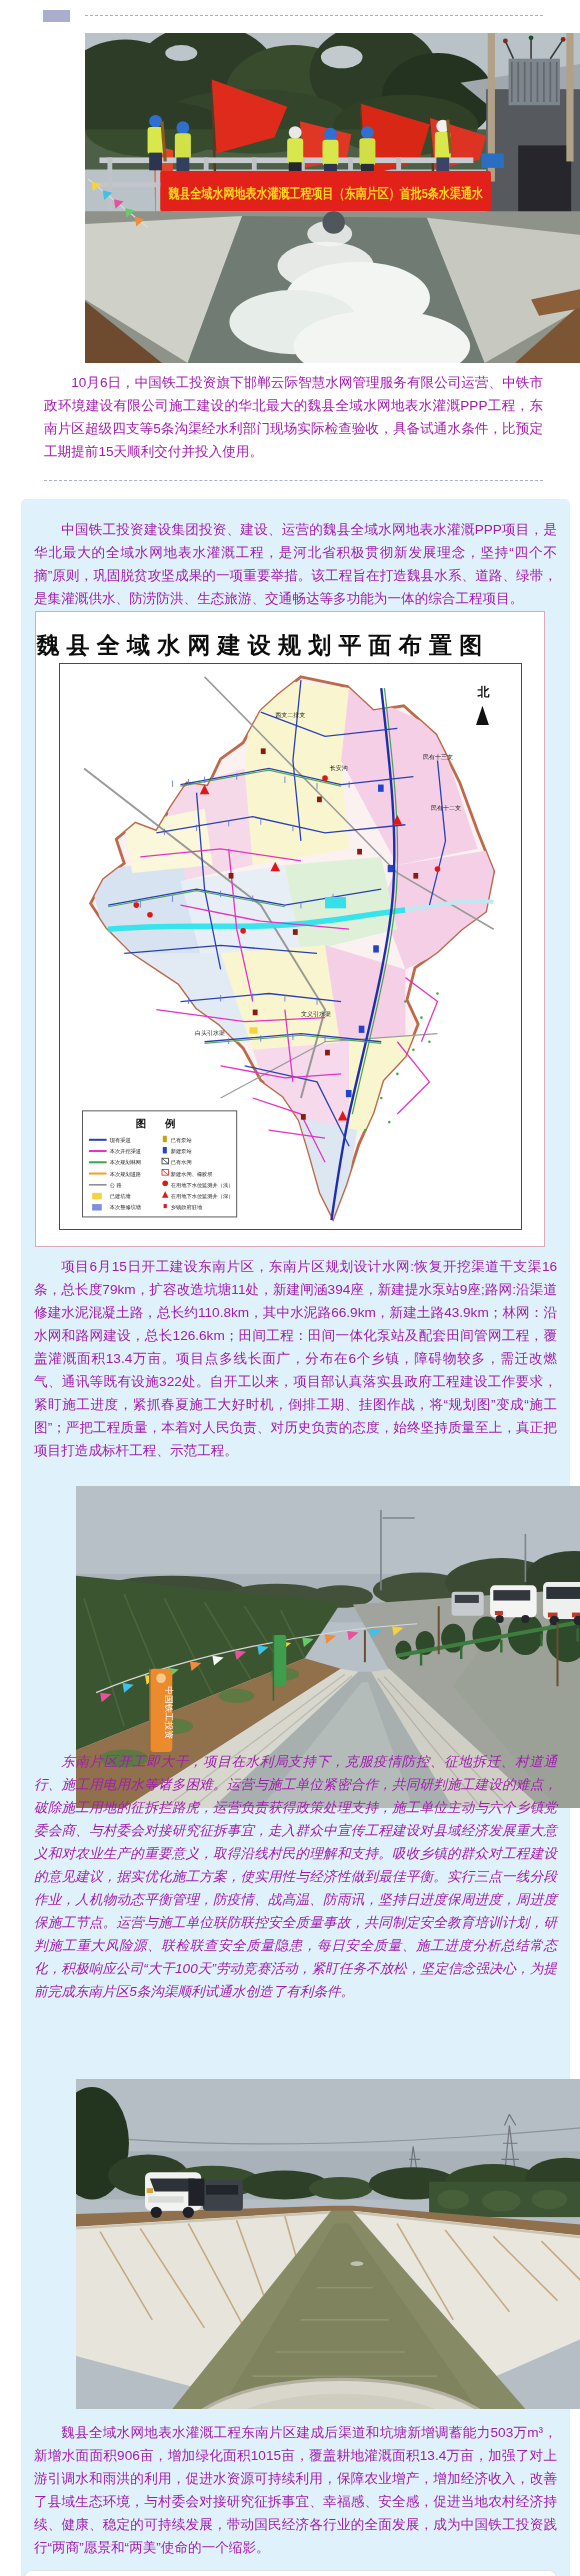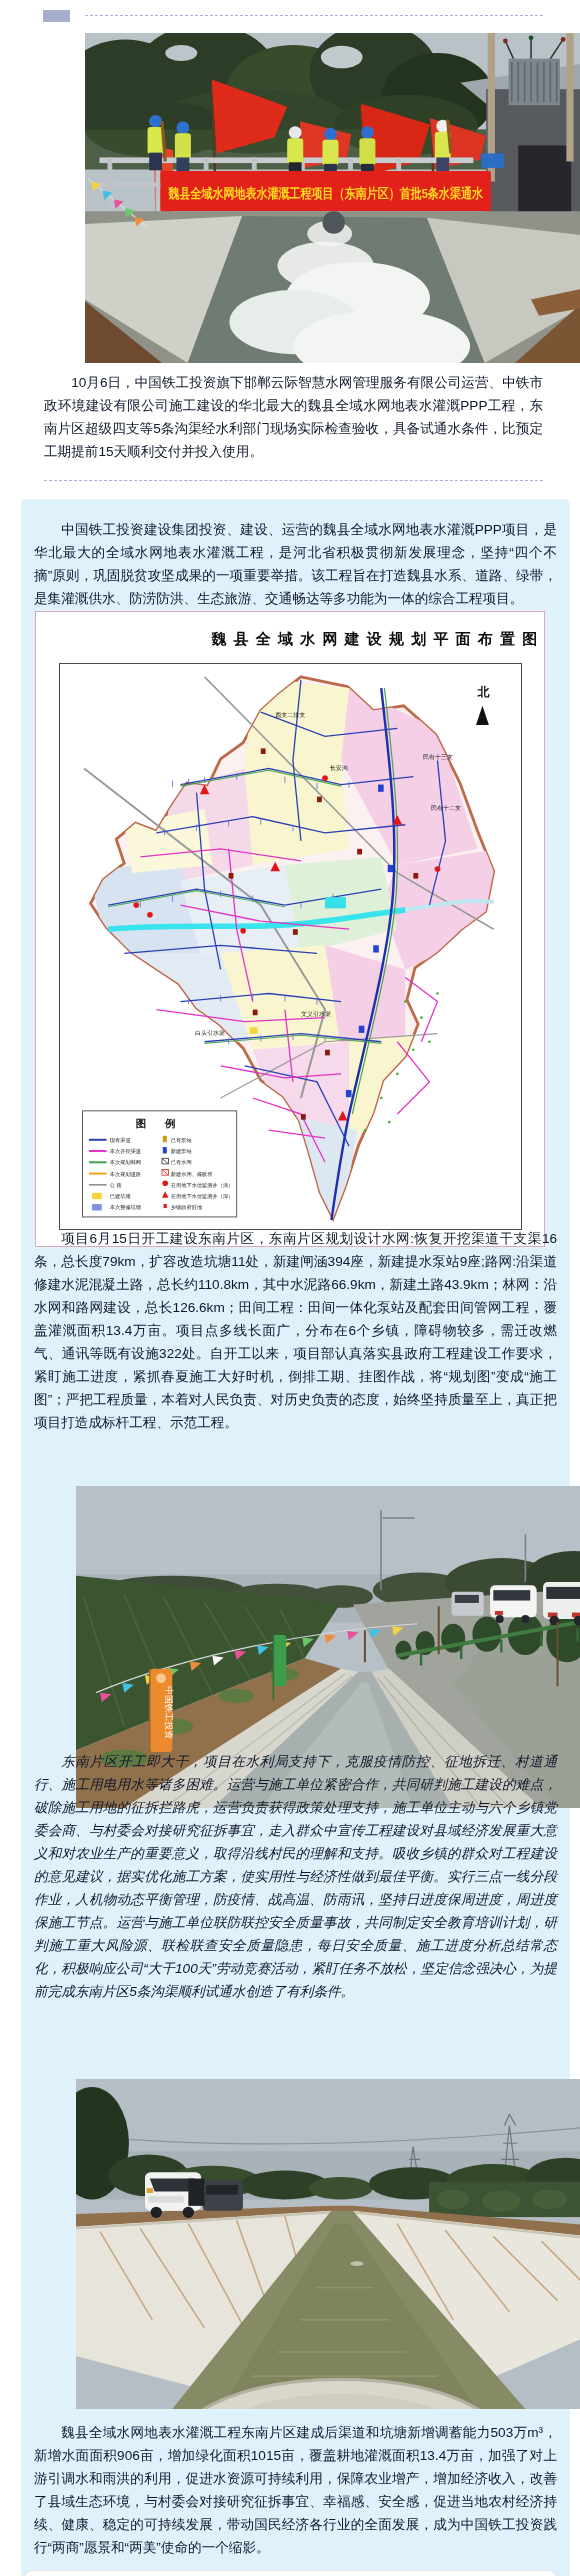--- a/index.html
+++ b/index.html
@@ -4,34 +4,34 @@
 <style>
   html,body{margin:0;padding:0;background:#fff;}
   body{width:581px;height:2576px;position:relative;overflow:hidden;
        font-family:"Liberation Sans","DejaVu Sans",sans-serif;}
   .abs{position:absolute;}
   .header-block{left:43px;top:10.4px;width:26.5px;height:11.2px;background:#a9aecd;}
   .header-dash{left:85px;top:15.2px;width:458px;border-top:1.6px dashed #a8b0d2;}
   .photo{overflow:hidden;background:#9aa3a8;margin-left:41px;}
   .photo svg{display:block;}
   #photo1{left:44px;top:33px;width:499px;height:330px;}
-  .para{color:#0f172a;font-size:13.6px;line-height:23px;text-align:justify;
+  .para{color:#a21caf;font-size:13.6px;line-height:23px;text-align:justify;
         text-indent:2em;margin:0;}
   #p1{left:44px;top:371px;width:499px;}
   .divider{left:44px;top:480px;width:499px;border-top:1.6px dashed #a8b0d2;}
   .bluebox{left:21px;top:499px;width:549px;height:2570px;background:#dff1fb;border-radius:4.8px;}
   .bluebox .para{position:absolute;left:13px;width:523px;}
   #p2{top:19px;}
-  #p3{top:728px;}
+  #p3{top:756px;}
   #p4{top:1251px;font-style:italic;}
   #p5{top:1922px;}
   .map-card{position:absolute;left:14.4px;top:112px;width:510px;height:636px;
             background:#fff;border:0.8px solid #dba8bb;box-sizing:border-box;}
-  .map-title{position:absolute;left:0;right:0;top:17.6px;text-align:right;
-             font-weight:900;font-size:15px;letter-spacing:7.2px;color:#0d0d0d;white-space:nowrap;}
+  .map-title{position:absolute;left:0;right:0;top:17.6px;text-align:left;
+             font-weight:900;font-size:23px;letter-spacing:7.2px;color:#0d0d0d;white-space:nowrap;}
   .map-frame{position:absolute;left:22.5px;right:22.5px;top:51px;bottom:16px;
              border:1.6px solid #4a4a4a;background:#fff;}
   .map-frame svg{width:100%;height:100%;display:block;}
   #photo2{position:absolute;left:14.4px;top:987px;width:512px;height:322px;}
   #photo3{position:absolute;left:14.4px;top:1580px;width:512px;height:330px;}
   .bottom-card{left:24px;top:2570px;width:533px;height:8px;background:#fff;
                border:0.8px solid #e3e3e3;border-bottom:none;border-radius:11.2px 11.2px 0 0;box-sizing:border-box;}
   text{font-family:"Liberation Sans","DejaVu Sans",sans-serif;}
 </style>
 </head>

